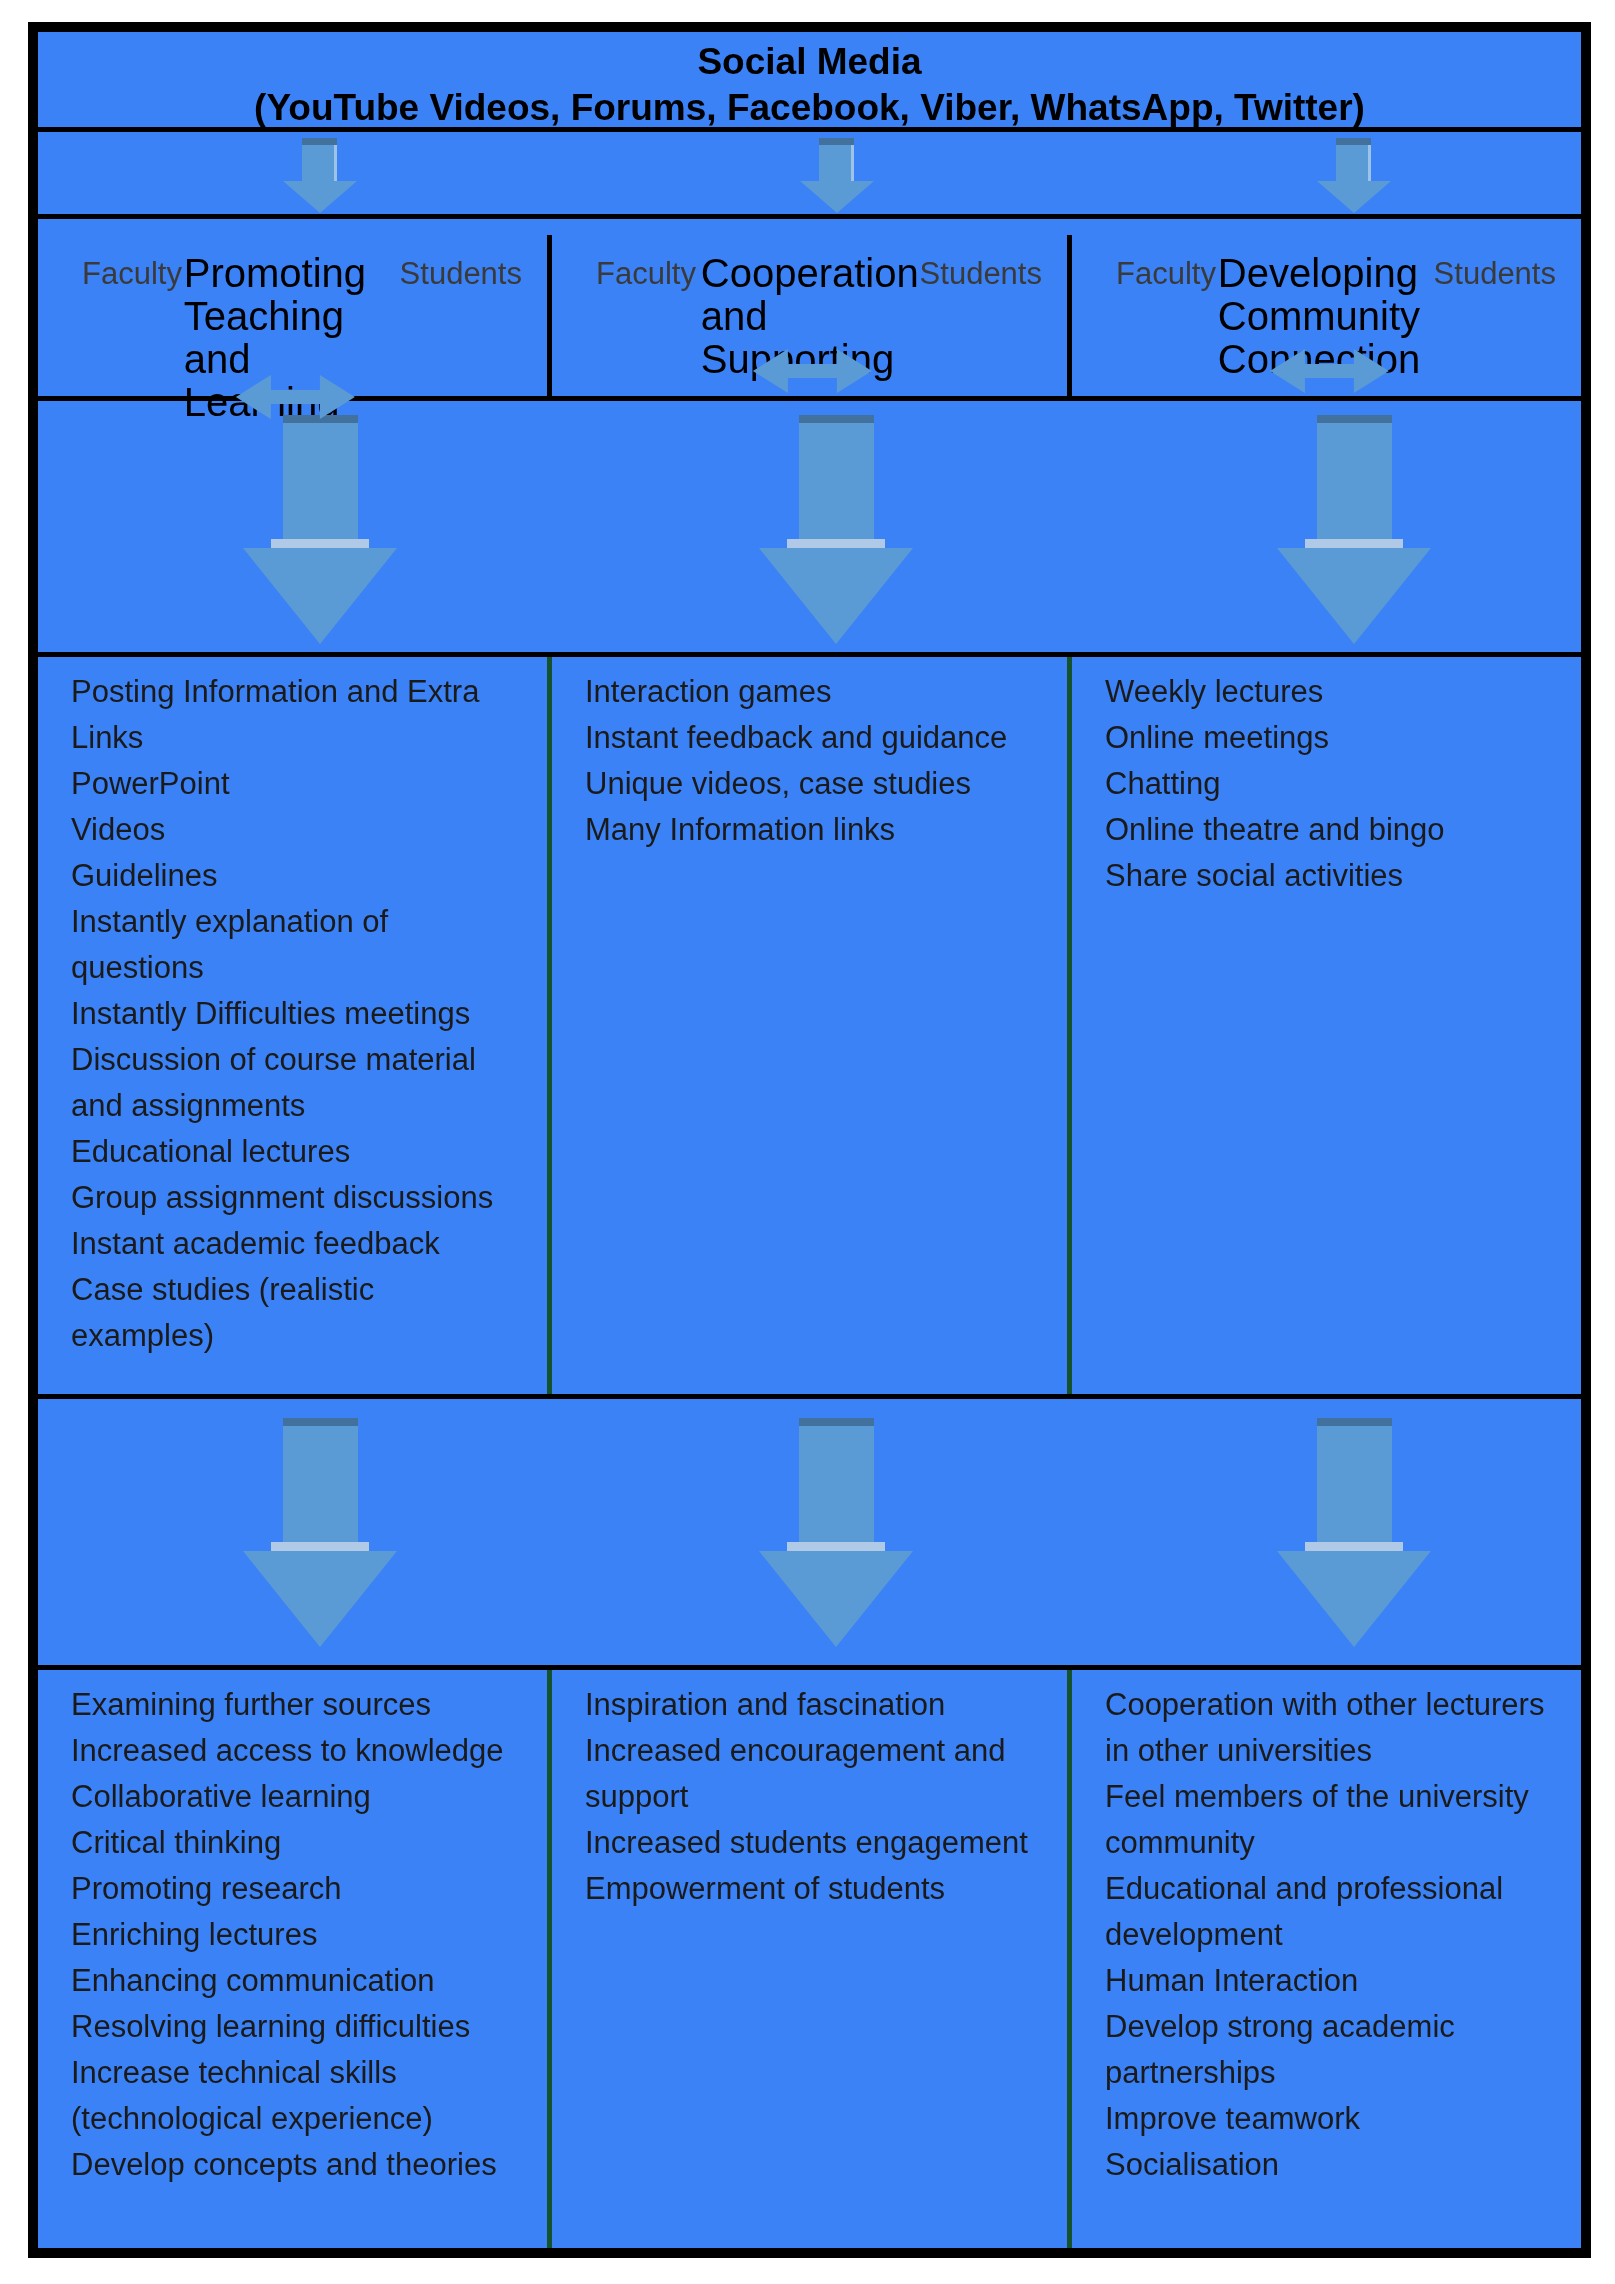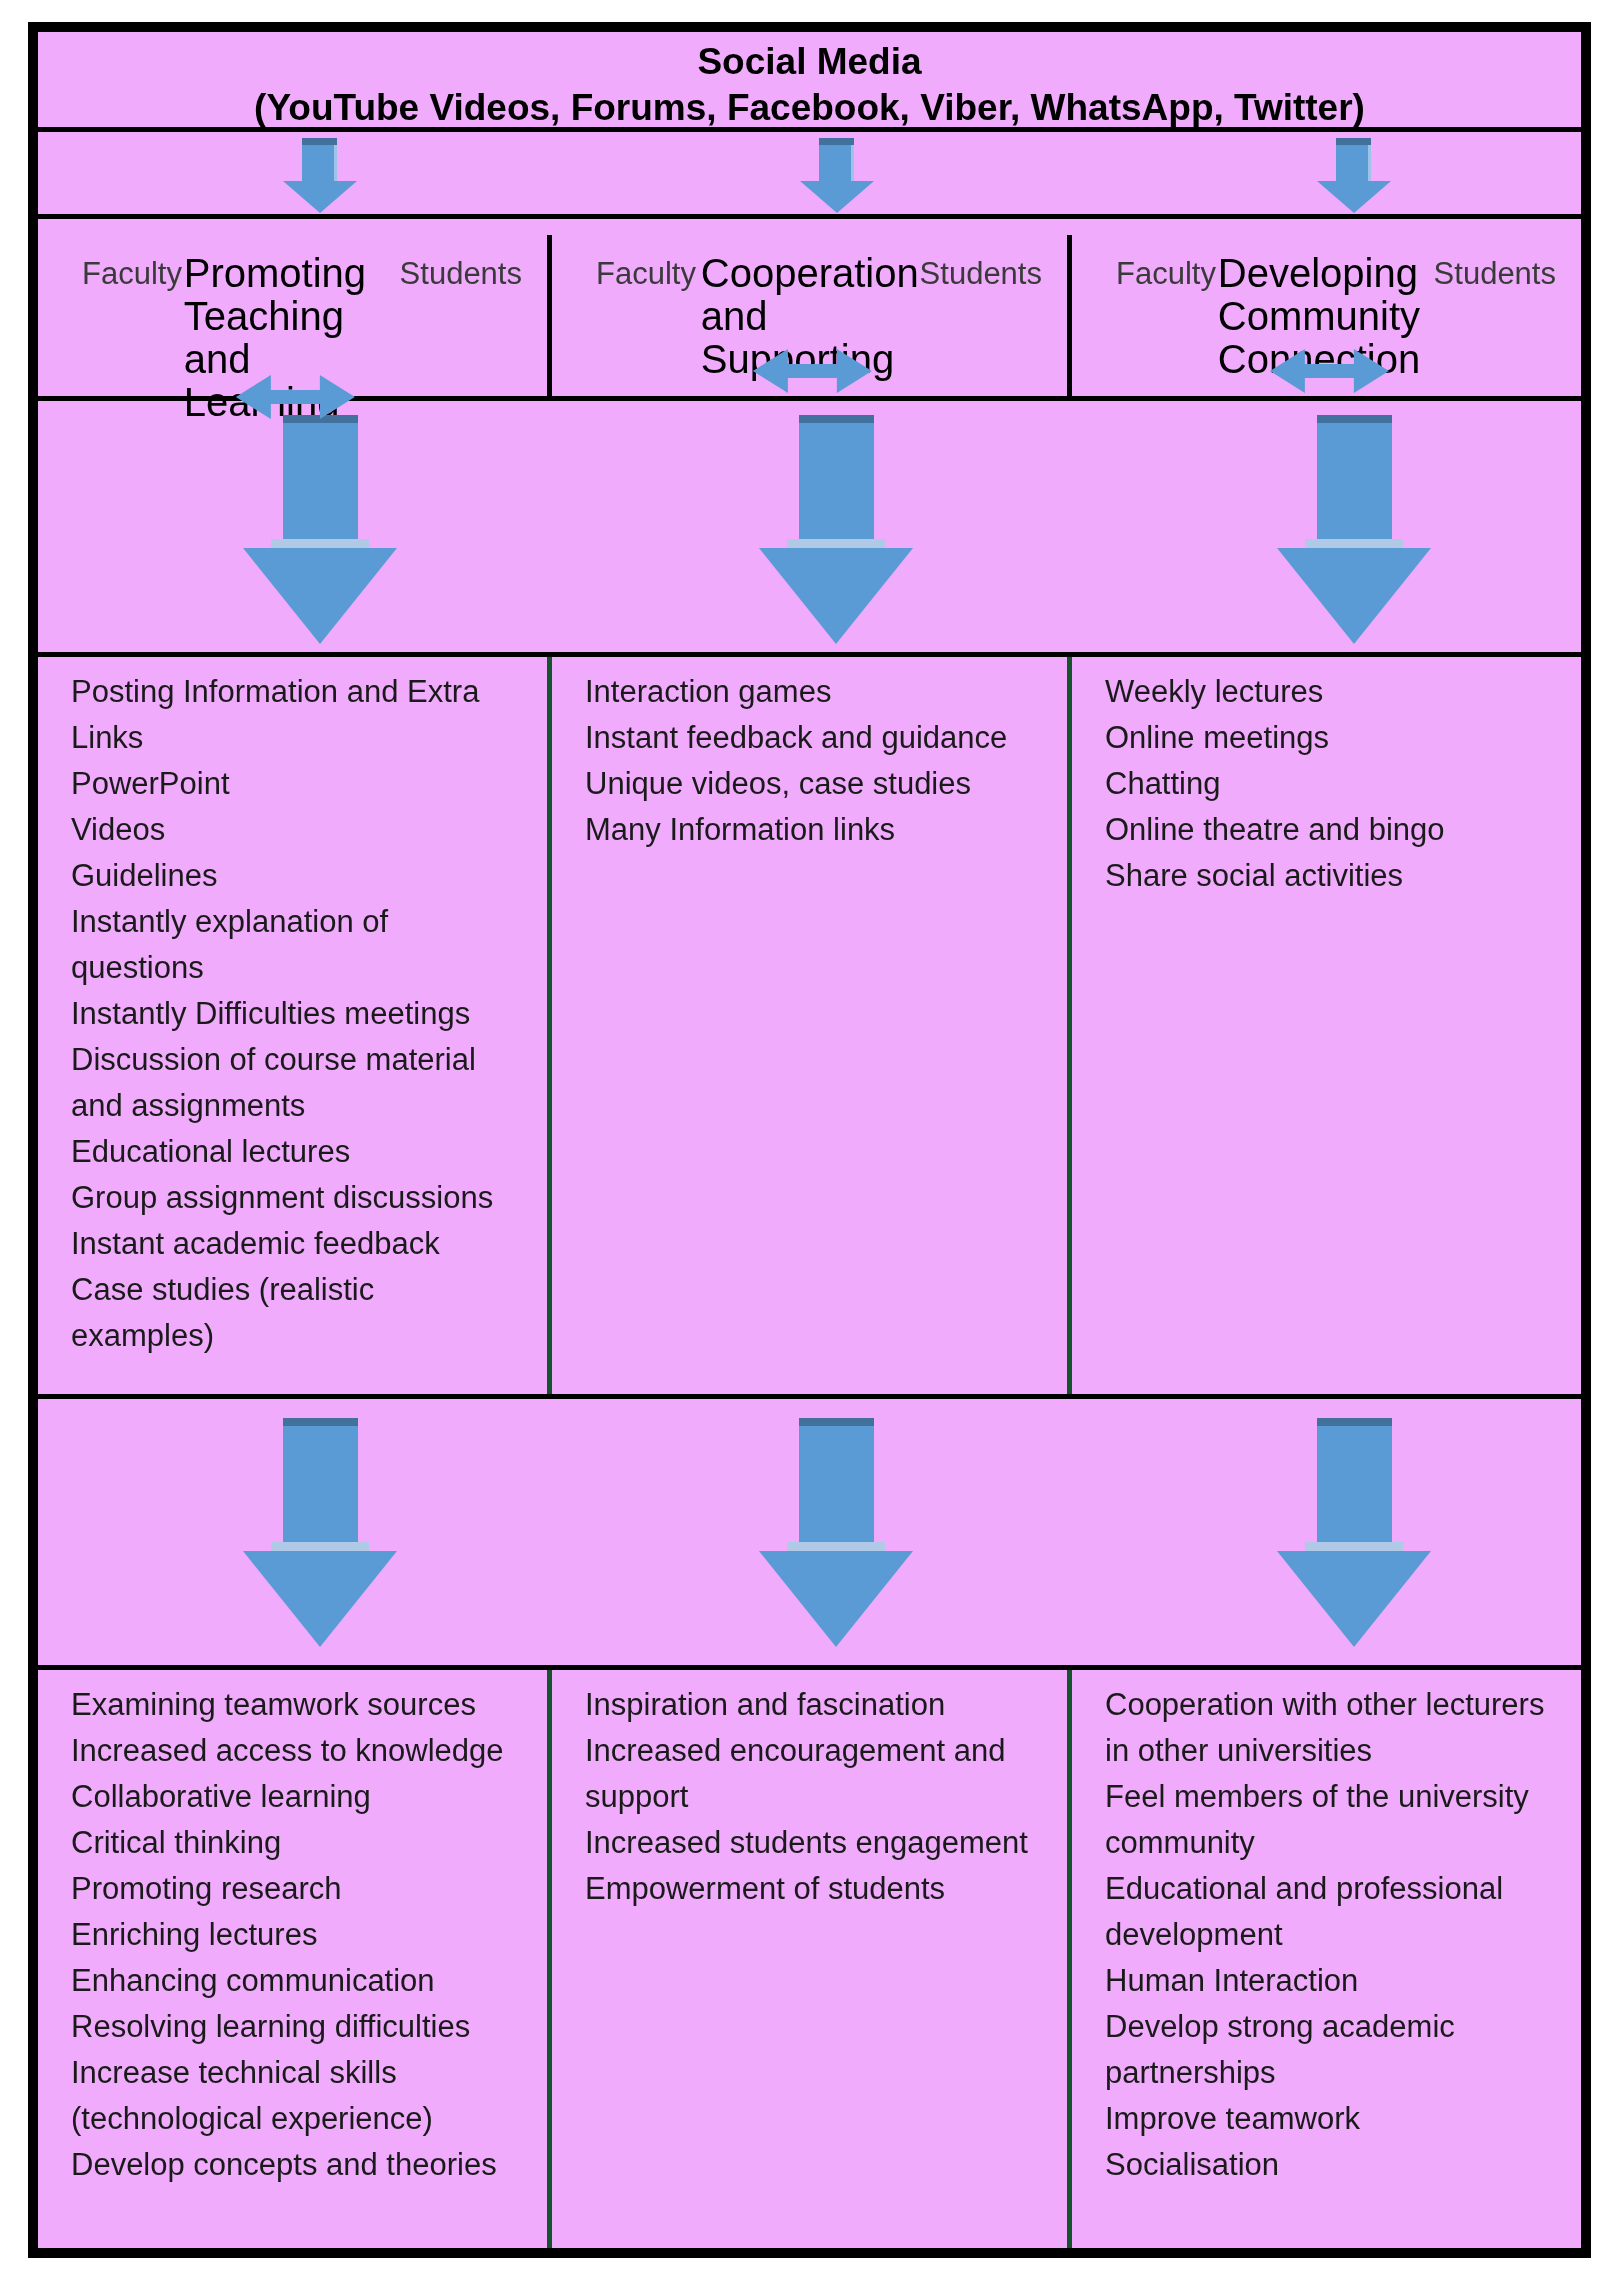--- a/index.html
+++ b/index.html
@@ -1,20 +1,20 @@
 <!DOCTYPE html>
 <html style="font-size:8px"><head>
 <meta charset="utf-8">
 <style>
   html,body{margin:0;padding:0;background:#ffffff;}
   body{width:1616px;height:2284px;position:relative;overflow:hidden;
        font-family:"Liberation Sans", sans-serif;color:#1a1a1a;}
 
   .diagram{position:absolute;left:28px;top:22px;width:1563px;height:2236px;
-           border:10px solid #000;box-sizing:border-box;background:#f0abfc;
+           border:10px solid #000;box-sizing:border-box;background:#3b82f6;
            display:flex;flex-direction:column;}
 
   .row{box-sizing:border-box;flex:0 0 auto;}
   .bordered{border-bottom:5px solid #000;}
 
   
   .title-row{height:100px;display:flex;flex-direction:column;align-items:center;
              justify-content:flex-start;padding-top:7px;}
   .title-line{font-weight:bold;font-size:37px;line-height:46px;color:#000;text-align:center;}
 
@@ -203,21 +203,21 @@
     <div class="big-arrow" style="left:1239px">
         <div class="cap"></div>
         <div class="shaft"></div>
         <div class="bevel"></div>
         <div class="head"></div>
       </div>
   </div>
 
   <div class="row lists-row lists-row2">
     <div class="lcell c1">
-        <p>Examining teamwork sources</p>
+        <p>Examining further sources</p>
         <p>Increased access to knowledge</p>
         <p>Collaborative learning</p>
         <p>Critical thinking</p>
         <p>Promoting research</p>
         <p>Enriching lectures</p>
         <p>Enhancing communication</p>
         <p>Resolving learning difficulties</p>
         <p>Increase technical skills (technological experience)</p>
         <p>Develop concepts and theories</p>
       </div>

